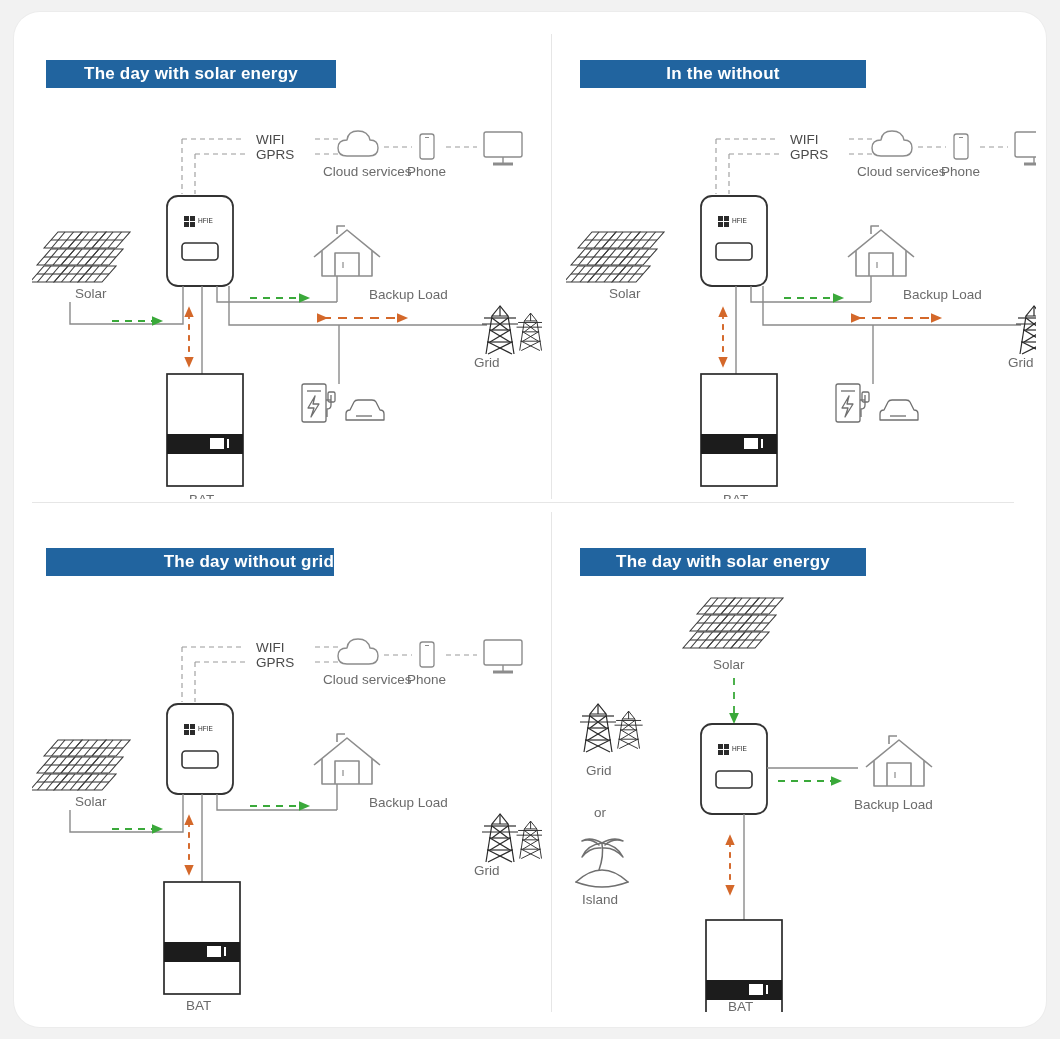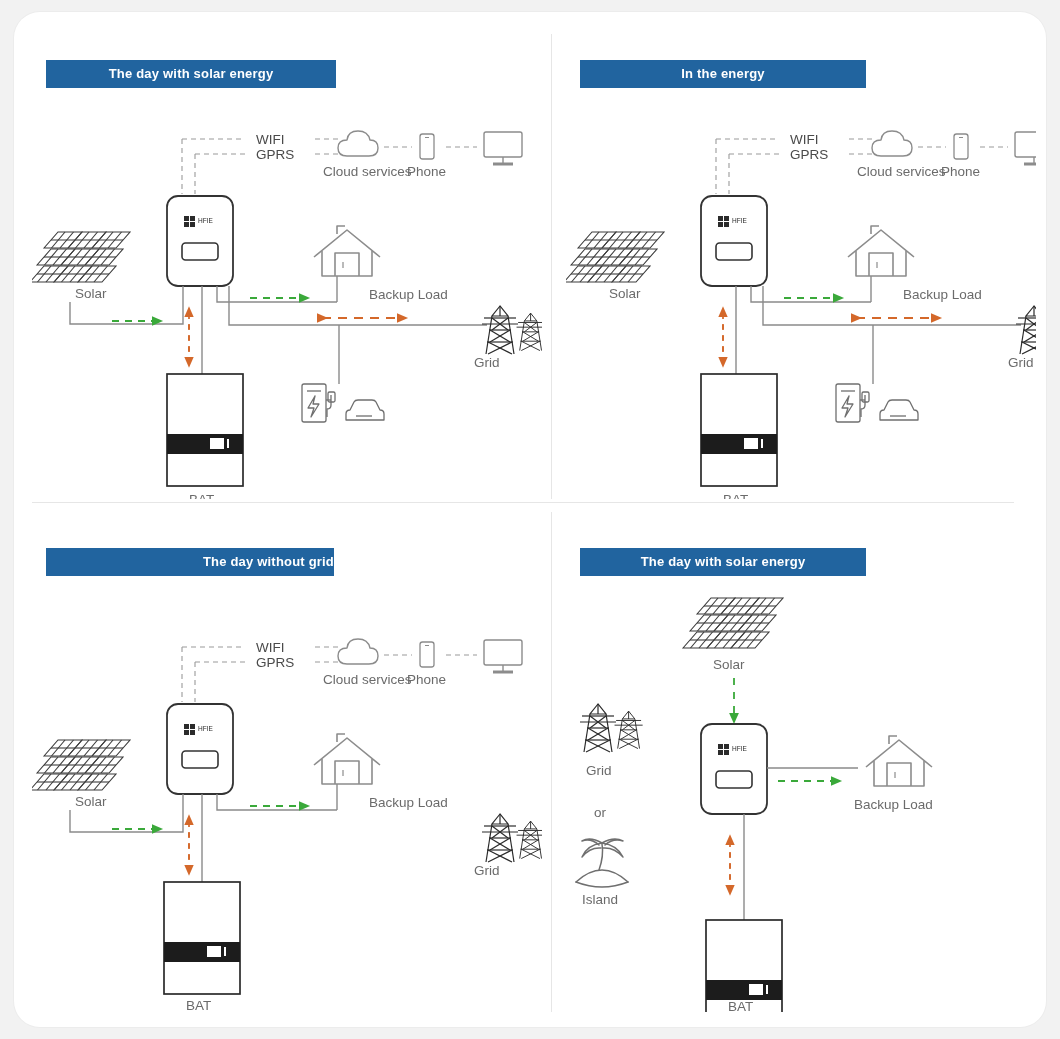--- a/index.html
+++ b/index.html
@@ -33,21 +33,21 @@
   .q1{left:18px;  top:32px;  width:510px; height:455px;}
   .q2{left:552px; top:32px;  width:470px; height:455px;}
   .q3{left:18px;  top:520px; width:510px; height:480px;}
   .q4{left:552px; top:520px; width:470px; height:480px;}
 
   .title{
     position:absolute;
     background:#21649f;
     color:#ffffff;
     font-weight:bold;
-    font-size:13px;
+    font-size:17px;
     letter-spacing:.2px;
     text-align:center;
     line-height:28px;
     height:28px;
     white-space:nowrap;
   }
   .t1{left:14px;  top:16px; width:290px;}
   .t2{left:14px;  top:16px; width:286px;}
   .t3{left:14px;  top:16px; width:288px;text-align:right;}
   .t4{left:14px;  top:16px; width:286px;}
@@ -268,21 +268,21 @@
         <rect x="135" y="330" width="76" height="112" fill="#ffffff" stroke="#2b2b2b" stroke-width="1.7"></rect>
         <rect x="135" y="390" width="76" height="20" fill="#1c1c1c"></rect>
         <rect x="178" y="394" width="14" height="11" fill="#ffffff"></rect>
         <rect x="195" y="395" width="2" height="9" fill="#ffffff"></rect>
       </g>
       <text class="lbl" x="157" y="460">BAT</text>
     </svg>
   </div>
 
   <div class="quad q2">
-    <div class="title t2">In the energy</div>
+    <div class="title t2">In the without</div>
 
     <svg class="svgwrap" viewBox="0 0 470 455" width="470" height="455">
       <defs>
         <marker id="ag2" markerWidth="7" markerHeight="7" refX="3" refY="3.2" orient="auto">
           <path d="M0,0.4 L6.4,3.2 L0,6 Z" fill="#3aa93a"></path>
         </marker>
         <marker id="ao2" markerWidth="7" markerHeight="7" refX="3" refY="3.2" orient="auto">
           <path d="M0,0.4 L6.4,3.2 L0,6 Z" fill="#d4682a"></path>
         </marker>
       </defs>

